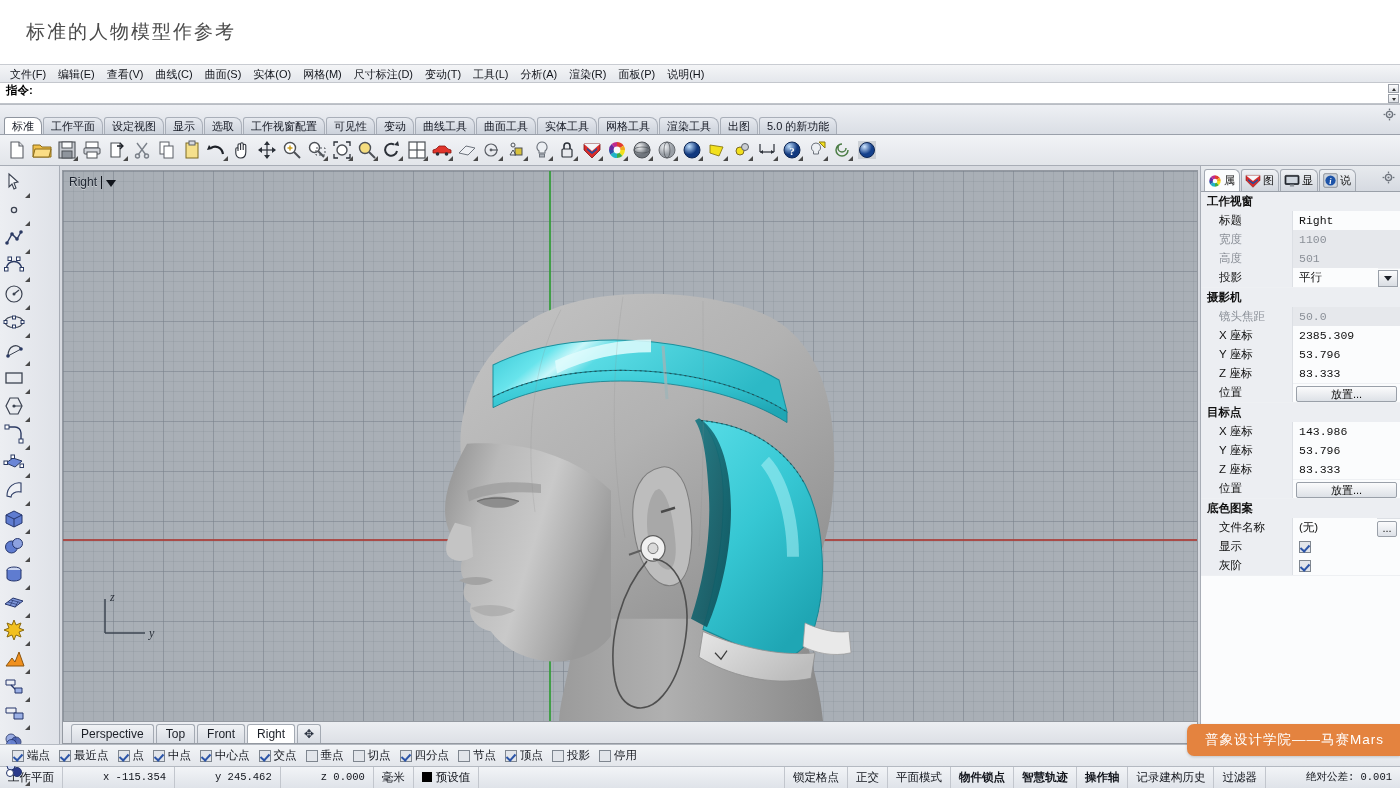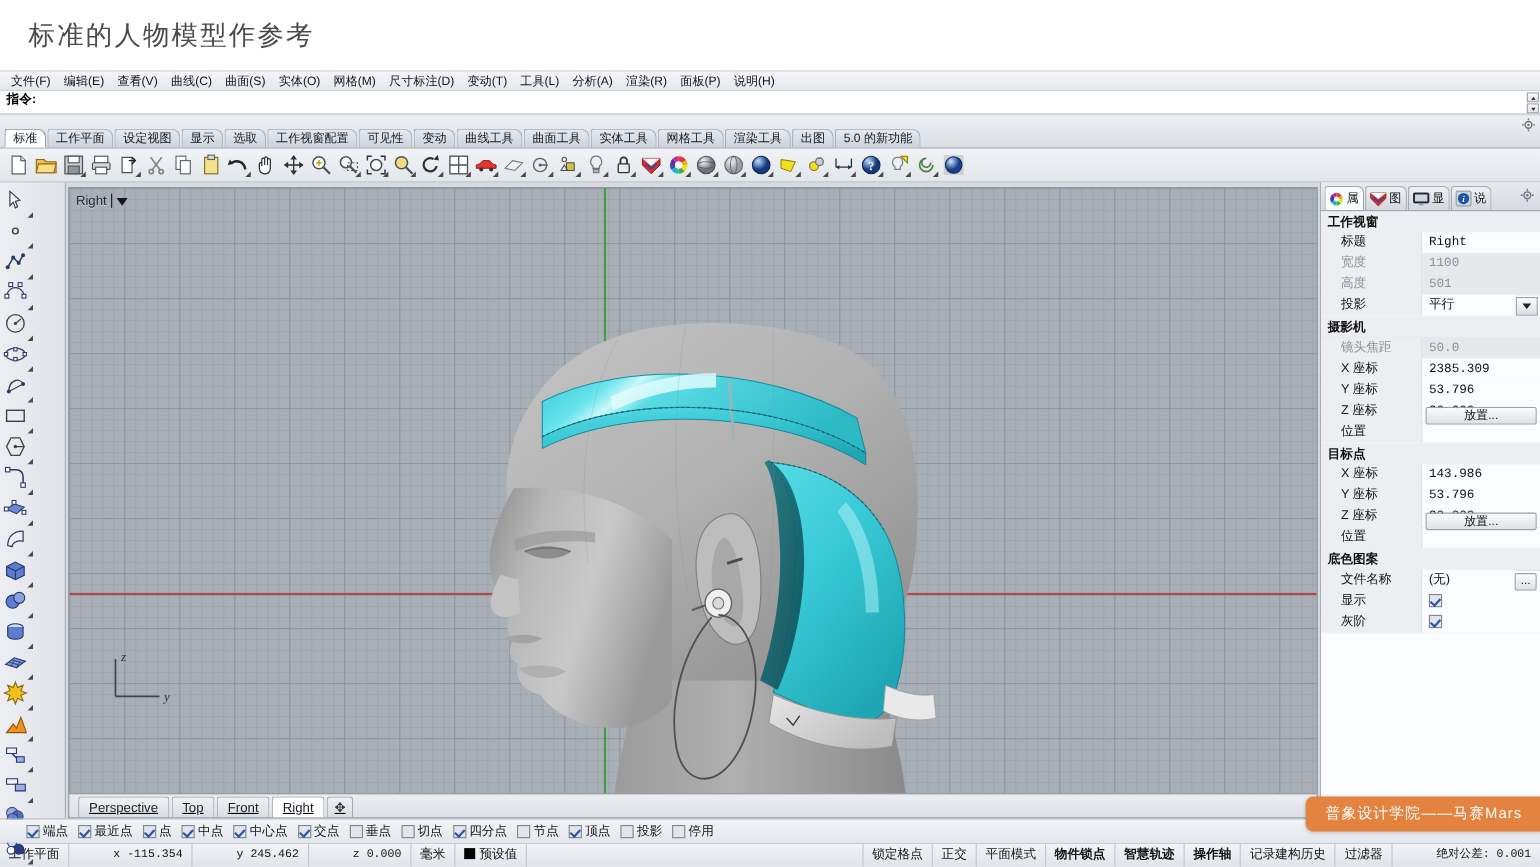--- a/index.html
+++ b/index.html
@@ -11,21 +11,21 @@
     position: relative;
   }
   .app { width: 1400px; height: 788px; position: relative; display: flex; flex-direction: column; }
 
   
   .title-banner {
     height: 64px; background: #ffffff; display: flex; align-items: center;
     padding-left: 26px;
   }
   .title-banner .t {
-    font-size: 24px; color: #4a4a4a; letter-spacing: 2px;
+    font-size: 19px; color: #4a4a4a; letter-spacing: 2px;
   }
 
   
   .menubar {
     height: 19px; background: linear-gradient(to bottom,#f4f5f7,#e4e7ec);
     border-top: 1px solid #c9ccd2; border-bottom: 1px solid #c4c7cd;
     display: flex; align-items: center; padding-left: 4px;
     font-size: 11px; color: #10131a;
   }
   .menubar .mi { padding: 0 6px; white-space: nowrap; cursor: default; line-height: 18px;}
@@ -123,21 +123,20 @@
   .vp-label .bar { width:1px; height:13px; background:#11151c; }
   .axis-v { position:absolute; left:486px; top:0; width:2px; height:100%; background:#2f9b35; opacity:.85;}
   .axis-h { position:absolute; left:0; top:368px; width:100%; height:2px; background:#a8403c; opacity:.9;}
   .gizmo { position:absolute; left:30px; bottom:78px; z-index:5; }
 
   .vptabs {
     height: 22px; display:flex; align-items:flex-end; gap:2px;
     background: linear-gradient(to bottom,#eceef2,#dde0e6);
     padding: 0 0 0 8px; border-left:1px solid #9499a1; border-right:1px solid #9499a1;
     border-bottom:1px solid #9499a1;
-    text-decoration:underline;
   }
   .vptabs .vt {
     font-size: 12px; padding: 1px 9px; height: 19px; line-height: 17px;
     background: linear-gradient(to bottom,#f0f2f5,#d8dce3);
     border: 1px solid #a4aab3; border-bottom:none; border-radius: 3px 3px 0 0;
     color:#1b1f27;
   }
   .vptabs .vt.active { background:#ffffff; }
   .vptabs .vt.plus { padding: 1px 6px; color:#2a3240; }
 
@@ -182,21 +181,21 @@
   .row .drop {
     width:20px; height:17px; margin-right:2px;
     background:linear-gradient(to bottom,#fcfcfd,#d9dde3); border:1px solid #9aa0a9;
     display:flex; align-items:center; justify-content:center;
   }
   .row .drop:after{
     content:""; border-left:4px solid transparent; border-right:4px solid transparent;
     border-top:5px solid #1b1f27;
   }
   .row .btn {
-    flex:1; margin: 16px 3px; height:16px; line-height:14px; text-align:center;
+    flex:1; margin: 0 3px; height:16px; line-height:14px; text-align:center;
     background:linear-gradient(to bottom,#fbfbfc,#dde1e7); border:1px solid #9aa0a9;
     font-size:11px; color:#111; border-radius:2px;
   }
   .row .ellip {
     width:20px; height:16px; margin-right:3px; line-height:13px; text-align:center;
     background:linear-gradient(to bottom,#fbfbfc,#dde1e7); border:1px solid #9aa0a9;
     font-size:11px; border-radius:2px;
   }
   .cbx {
     width:12px; height:12px; background:#fff; border:1px solid #7f868f;
@@ -205,21 +204,21 @@
   .cbx.on:after{
     content:""; position:absolute; left:2px; top:1px; width:4px; height:7px;
     border:solid #2c55a8; border-width:0 2px 2px 0; transform:rotate(42deg);
   }
   .cbx.gray { background:#e2e5ea; }
 
   
   .osnap {
     height: 22px; background: linear-gradient(to bottom,#f2f4f7,#e3e6eb);
     border-top: 1px solid #b4b9c1; display:flex; align-items:center;
-    padding-left: 24px; gap: 9px; font-size: 11.5px; color:#10131a; position:relative;
+    padding-left: 12px; gap: 9px; font-size: 11.5px; color:#10131a; position:relative;
   }
   .osnap .o { display:flex; align-items:center; gap:3px; white-space:nowrap; }
 
   
   .statusbar {
     height: 22px; background: linear-gradient(to bottom,#f2f4f7,#dfe3e9);
     border-top: 1px solid #b4b9c1; display:flex; align-items:center;
     font-size: 11.5px; color:#10131a;
   }
   .statusbar .cell {

